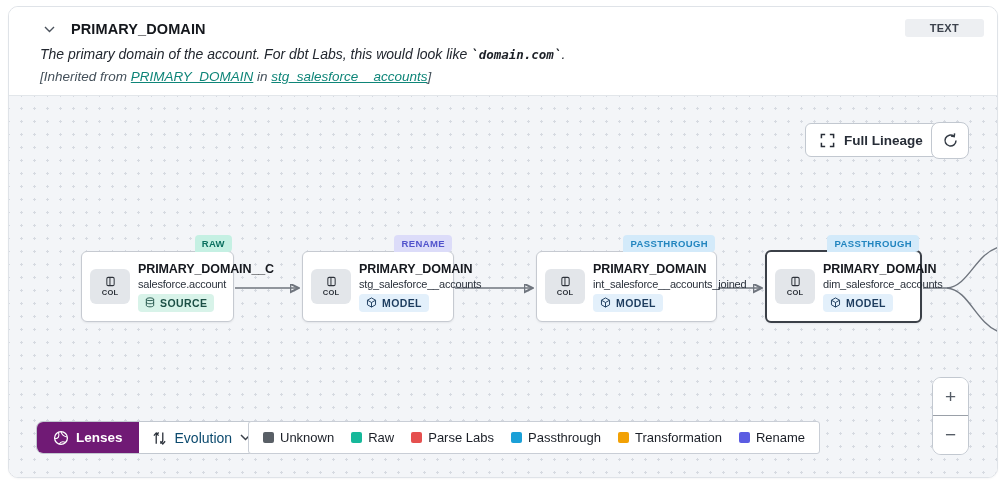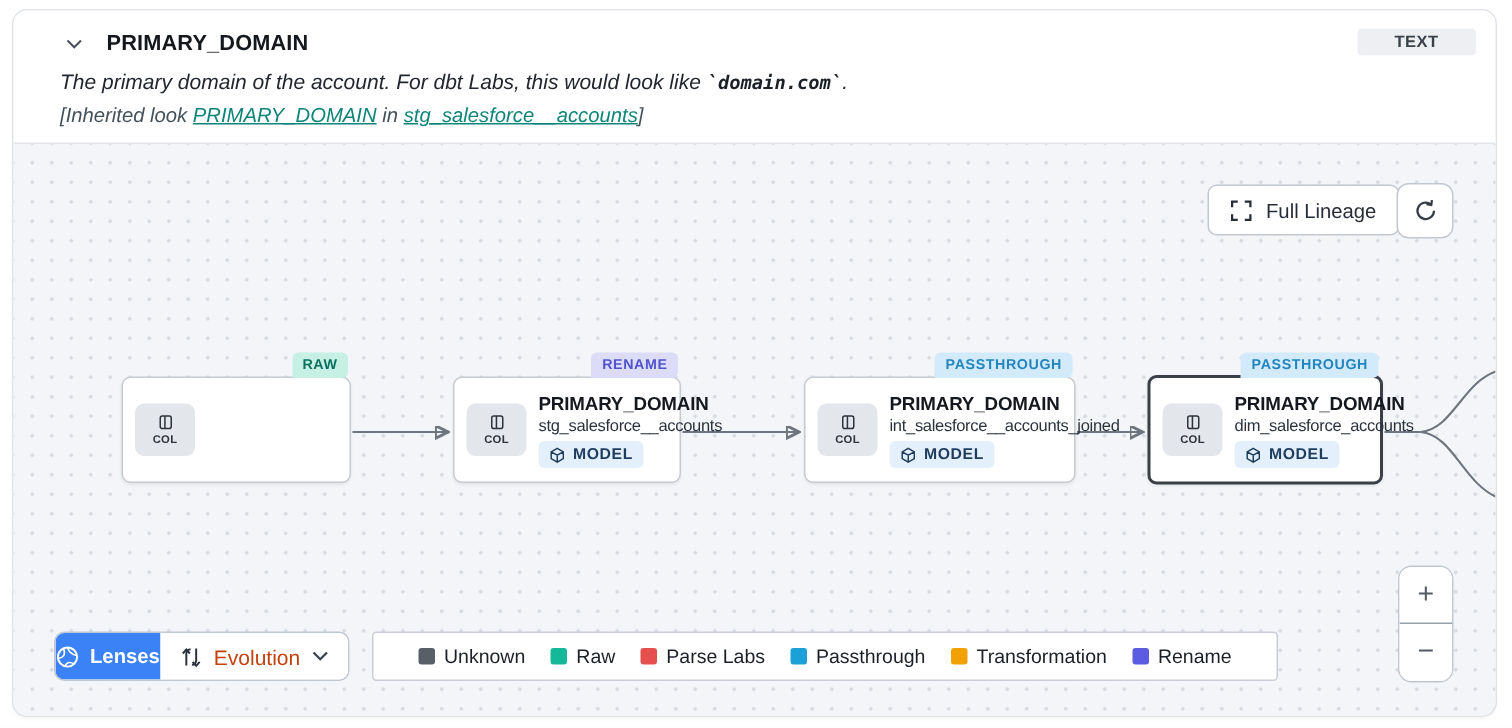--- a/index.html
+++ b/index.html
@@ -24,21 +24,21 @@
   .canvas { position:relative; height:382px; background:#f3f5f8;
             background-image:radial-gradient(#d6dae1 1px, transparent 1.2px);
             background-size:13px 13px; background-position:6px 6px; }
 
   .edges { position:absolute; left:0; top:0; pointer-events:none; }
   .edges path { stroke:#6f757e; stroke-width:1.4; fill:none; }
 
   
   .btn-full { position:absolute; left:796px; top:27px; height:34px; display:flex; align-items:center; gap:9px;
               background:#fff; border:1px solid #c2c8d0; border-radius:6px; padding:0 14px;
-              font-size:13.5px; color:#272d37; cursor:pointer; }
+              font-size:13.5px; color:#272d37; cursor:pointer;font-weight:bold; }
   .btn-refresh { position:absolute; left:922px; top:26px; width:38px; height:37px; background:#fff;
                  border:1px solid #c2c8d0; border-radius:8px; display:flex; align-items:center; justify-content:center; cursor:pointer; color:#343b45; }
 
   
   .node { position:absolute; height:71px; background:#fff; border:1px solid #c6cad1; border-radius:6px;
           box-shadow:0 1px 2px rgba(25,35,45,.07); display:flex; align-items:center; gap:8px; padding:0 8px; cursor:pointer; }
   .node.selected { border:2px solid #3b4048; height:73px; }
   .node-1 { left:72px;  top:155px; width:153px; }
   .node-2 { left:293px; top:155px; width:152px; }
   .node-3 { left:527px; top:155px; width:181px; }
@@ -53,32 +53,32 @@
   .colblock { flex:none; width:40px; height:35px; background:#e3e6ea; border-radius:6px;
               display:flex; flex-direction:column; align-items:center; justify-content:center; gap:1px; color:#2e333b; }
   .colblock .col-txt { font-size:7.5px; font-weight:700; letter-spacing:.2px; }
 
   .node-body { display:flex; flex-direction:column; min-width:0; }
   .node-title { font-size:12.5px; font-weight:700; color:#15181e; white-space:nowrap; letter-spacing:-.1px; }
   .node-sub   { font-size:11px; color:#2b323c; margin-top:2px; white-space:nowrap; letter-spacing:-.2px; }
   .node-badge { margin-top:4px; align-self:flex-start; display:flex; align-items:center; gap:5px;
                 font-size:10.5px; font-weight:700; letter-spacing:.4px; padding:3px 7px; border-radius:4px; }
   .badge-source { background:#d8f3e9; color:#1c4f45; }
-  .badge-model  { background:#e3f0fb; color:#1d3c5e;align-items:flex-end; }
+  .badge-model  { background:#e3f0fb; color:#1d3c5e; }
 
   
   .lens-group { position:absolute; left:27px; top:325px; height:33px; display:flex; border:1px solid #c2c8d0;
                 border-radius:7px; overflow:hidden; background:#fff; }
-  .btn-lenses { display:flex; align-items:center; gap:7px; background:#3b82f6; color:#fff; font-size:13.5px;
-                font-weight:700; padding:0 0; border:none; cursor:pointer; }
-  .btn-lens-select { display:flex; align-items:center; gap:8px; background:#fff; color:#c2410c; font-size:14px;
+  .btn-lenses { display:flex; align-items:center; gap:7px; background:#701a75; color:#fff; font-size:13.5px;
+                font-weight:700; padding:0 16px; border:none; cursor:pointer; }
+  .btn-lens-select { display:flex; align-items:center; gap:8px; background:#fff; color:#0c4a6e; font-size:14px;
                      padding:0 13px; border:none; cursor:pointer; }
 
   .legend { position:absolute; left:239px; top:325px; height:33px; display:inline-flex; align-items:center; gap:17px;
-            background:#fff; border:1px solid #c9ced6; border-radius:3px; padding:0 30px; }
+            background:#fff; border:1px solid #c9ced6; border-radius:3px; padding:0 14px; }
   .legend-item { display:flex; align-items:center; gap:6px; font-size:13px; color:#1b1f27; }
   .swatch { width:11px; height:11px; border-radius:2px; }
 
   
   .zoomctl { position:absolute; left:923px; top:281px; width:37px; background:#fff; border:1px solid #c2c8d0;
              border-radius:9px; overflow:hidden; display:flex; flex-direction:column; }
   .zoomctl button { height:38px; background:#fff; border:none; font-size:19px; color:#555c66; cursor:pointer;
                     font-family:"Liberation Sans", sans-serif; }
   .zoomctl button:first-child { border-bottom:1px solid #3c424a22; border-bottom:1px solid #9aa0a8; }
 
@@ -93,21 +93,21 @@
     <div class="hdr-row1">
       <button class="chev-btn">
         <svg width="11" height="7" viewBox="0 0 11 7">
             <polyline points="1 1 5.5 5.5 10 1" fill="none" stroke="currentColor" stroke-width="1.4"></polyline>
           </svg>
       </button>
       <span class="hdr-title">PRIMARY_DOMAIN</span>
       <span class="type-badge">TEXT</span>
     </div>
     <div class="hdr-desc"><span>The primary domain of the account. For dbt Labs, this would look like </span><code>`domain.com`</code><span>.</span></div>
-    <div class="hdr-inherited"><span>[Inherited look </span><a>PRIMARY_DOMAIN</a><span> in </span><a>stg_salesforce__accounts</a><span>]</span></div>
+    <div class="hdr-inherited"><span>[Inherited from </span><a>PRIMARY_DOMAIN</a><span> in </span><a>stg_salesforce__accounts</a><span>]</span></div>
   </div>
 
   <div class="canvas">
 
     <svg class="edges" width="988" height="382">
       <defs>
         <marker id="arw" markerWidth="7" markerHeight="7" refX="5.5" refY="3" orient="auto">
           <path d="M0,0 L6,3 L0,6 Z" fill="#6f757e" stroke="none"></path>
         </marker>
       </defs>
@@ -138,20 +138,31 @@
 
     <div class="node node-1">
       <span class="tag tag-raw">RAW</span>
       <div class="colblock">
         <svg width="11" height="11" viewBox="0 0 12 12">
             <rect x="2" y="1.5" width="8" height="9" rx="1.5" fill="none" stroke="currentColor" stroke-width="1.1"></rect>
             <line x1="5.4" y1="1.5" x2="5.4" y2="10.5" stroke="currentColor" stroke-width="1.1"></line>
           </svg>
         <span class="col-txt">COL</span>
       </div>
+      <div class="node-body">
+        <span class="node-title">PRIMARY_DOMAIN__C</span>
+        <span class="node-sub">salesforce.account</span>
+        <span class="node-badge badge-source">
+          <svg width="10" height="11" viewBox="0 0 12 13">
+              <ellipse cx="6" cy="2.6" rx="4.4" ry="1.7" fill="none" stroke="currentColor" stroke-width="1.1"></ellipse>
+              <path d="M1.6 2.6 V10 c0 .95 2 1.7 4.4 1.7 s4.4-.75 4.4-1.7 V2.6 M1.6 6.3 c0 .95 2 1.7 4.4 1.7 s4.4-.75 4.4-1.7" fill="none" stroke="currentColor" stroke-width="1.1"></path>
+            </svg>
+          <span>SOURCE</span>
+        </span>
+      </div>
     </div>
 
     <div class="node node-2">
       <span class="tag tag-rename">RENAME</span>
       <div class="colblock">
         <svg width="11" height="11" viewBox="0 0 12 12">
             <rect x="2" y="1.5" width="8" height="9" rx="1.5" fill="none" stroke="currentColor" stroke-width="1.1"></rect>
             <line x1="5.4" y1="1.5" x2="5.4" y2="10.5" stroke="currentColor" stroke-width="1.1"></line>
           </svg>
         <span class="col-txt">COL</span>

